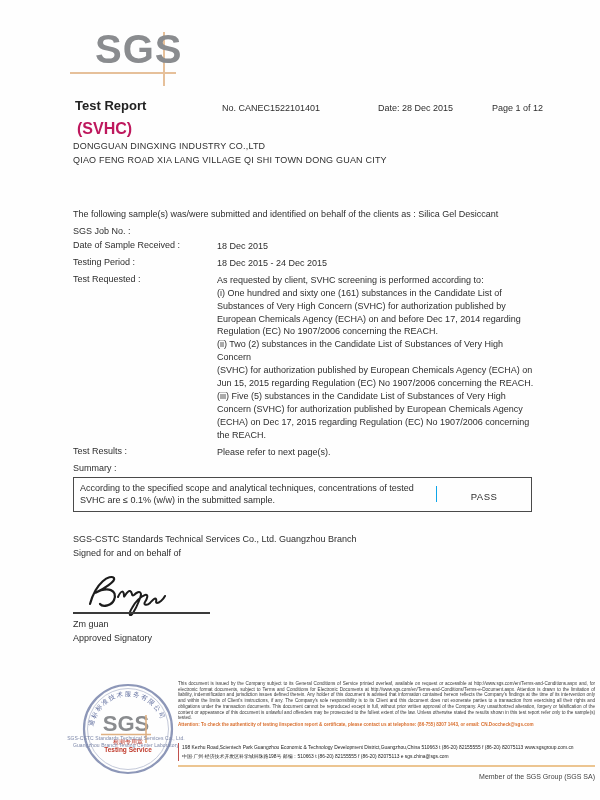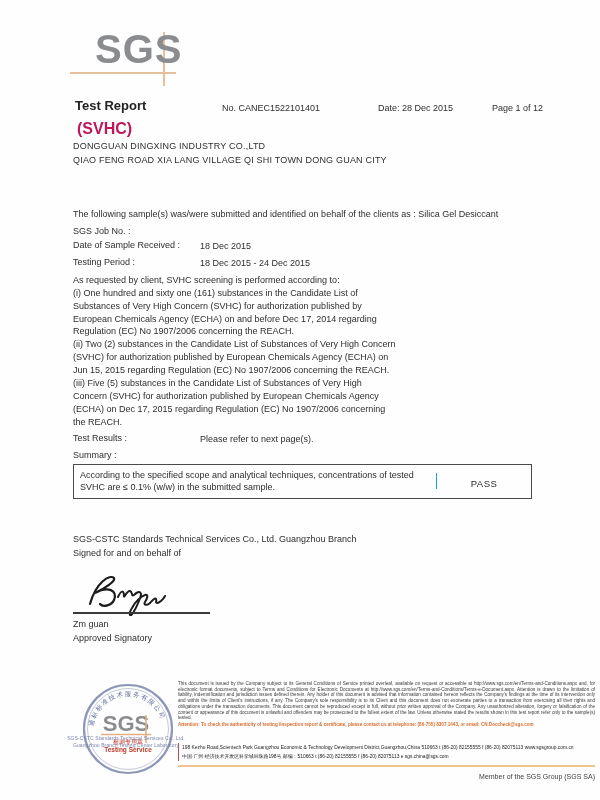--- a/index.html
+++ b/index.html
@@ -28,21 +28,21 @@
   .meta.no{left:222px;}
   .meta.date{left:378px;}
   .meta.page{left:492px;}
 
   
   .client{position:absolute;left:73px;top:139px;font-size:9px;line-height:14px;letter-spacing:.2px;}
 
   
   .intro{position:absolute;left:73px;top:209px;width:500px;font-size:9px;}
   .fields{position:absolute;left:73px;top:226px;width:465px;font-size:9px;}
-  .frow{display:flex;margin-bottom:4px;}
+  .frow{display:flex;margin-bottom:4px;gap:17px;}
   .flabel{width:127px;flex:0 0 127px;}
   .fvalue{flex:1;white-space:pre-line;line-height:12.9px;max-width:338px;}
 
   .summary-label{margin-top:3px;margin-bottom:4px;font-size:9px;}
   .summary-box{
     width:459px;border:1px solid #4a4a4a;display:flex;box-sizing:border-box;
     margin-left:0;
     align-items:center;
   }
   .summary-cell{
@@ -116,20 +116,21 @@
     </div>
     <div class="frow">
       <div class="flabel">Date of Sample Received :</div>
       <div class="fvalue">18 Dec 2015</div>
     </div>
     <div class="frow">
       <div class="flabel">Testing Period :</div>
       <div class="fvalue">18 Dec 2015 - 24 Dec 2015</div>
     </div>
     <div class="frow">
+      <div class="flabel">Test Requested :</div>
       <div class="fvalue">As requested by client, SVHC screening is performed according to:
 (i) One hundred and sixty one (161) substances in the Candidate List of
 Substances of Very High Concern (SVHC) for authorization published by
 European Chemicals Agency (ECHA) on and before Dec 17, 2014 regarding
 Regulation (EC) No 1907/2006 concerning the REACH.
 (ii) Two (2) substances in the Candidate List of Substances of Very High Concern
 (SVHC) for authorization published by European Chemicals Agency (ECHA) on
 Jun 15, 2015 regarding Regulation (EC) No 1907/2006 concerning the REACH.
 (iii) Five (5) substances in the Candidate List of Substances of Very High
 Concern (SVHC) for authorization published by European Chemicals Agency

